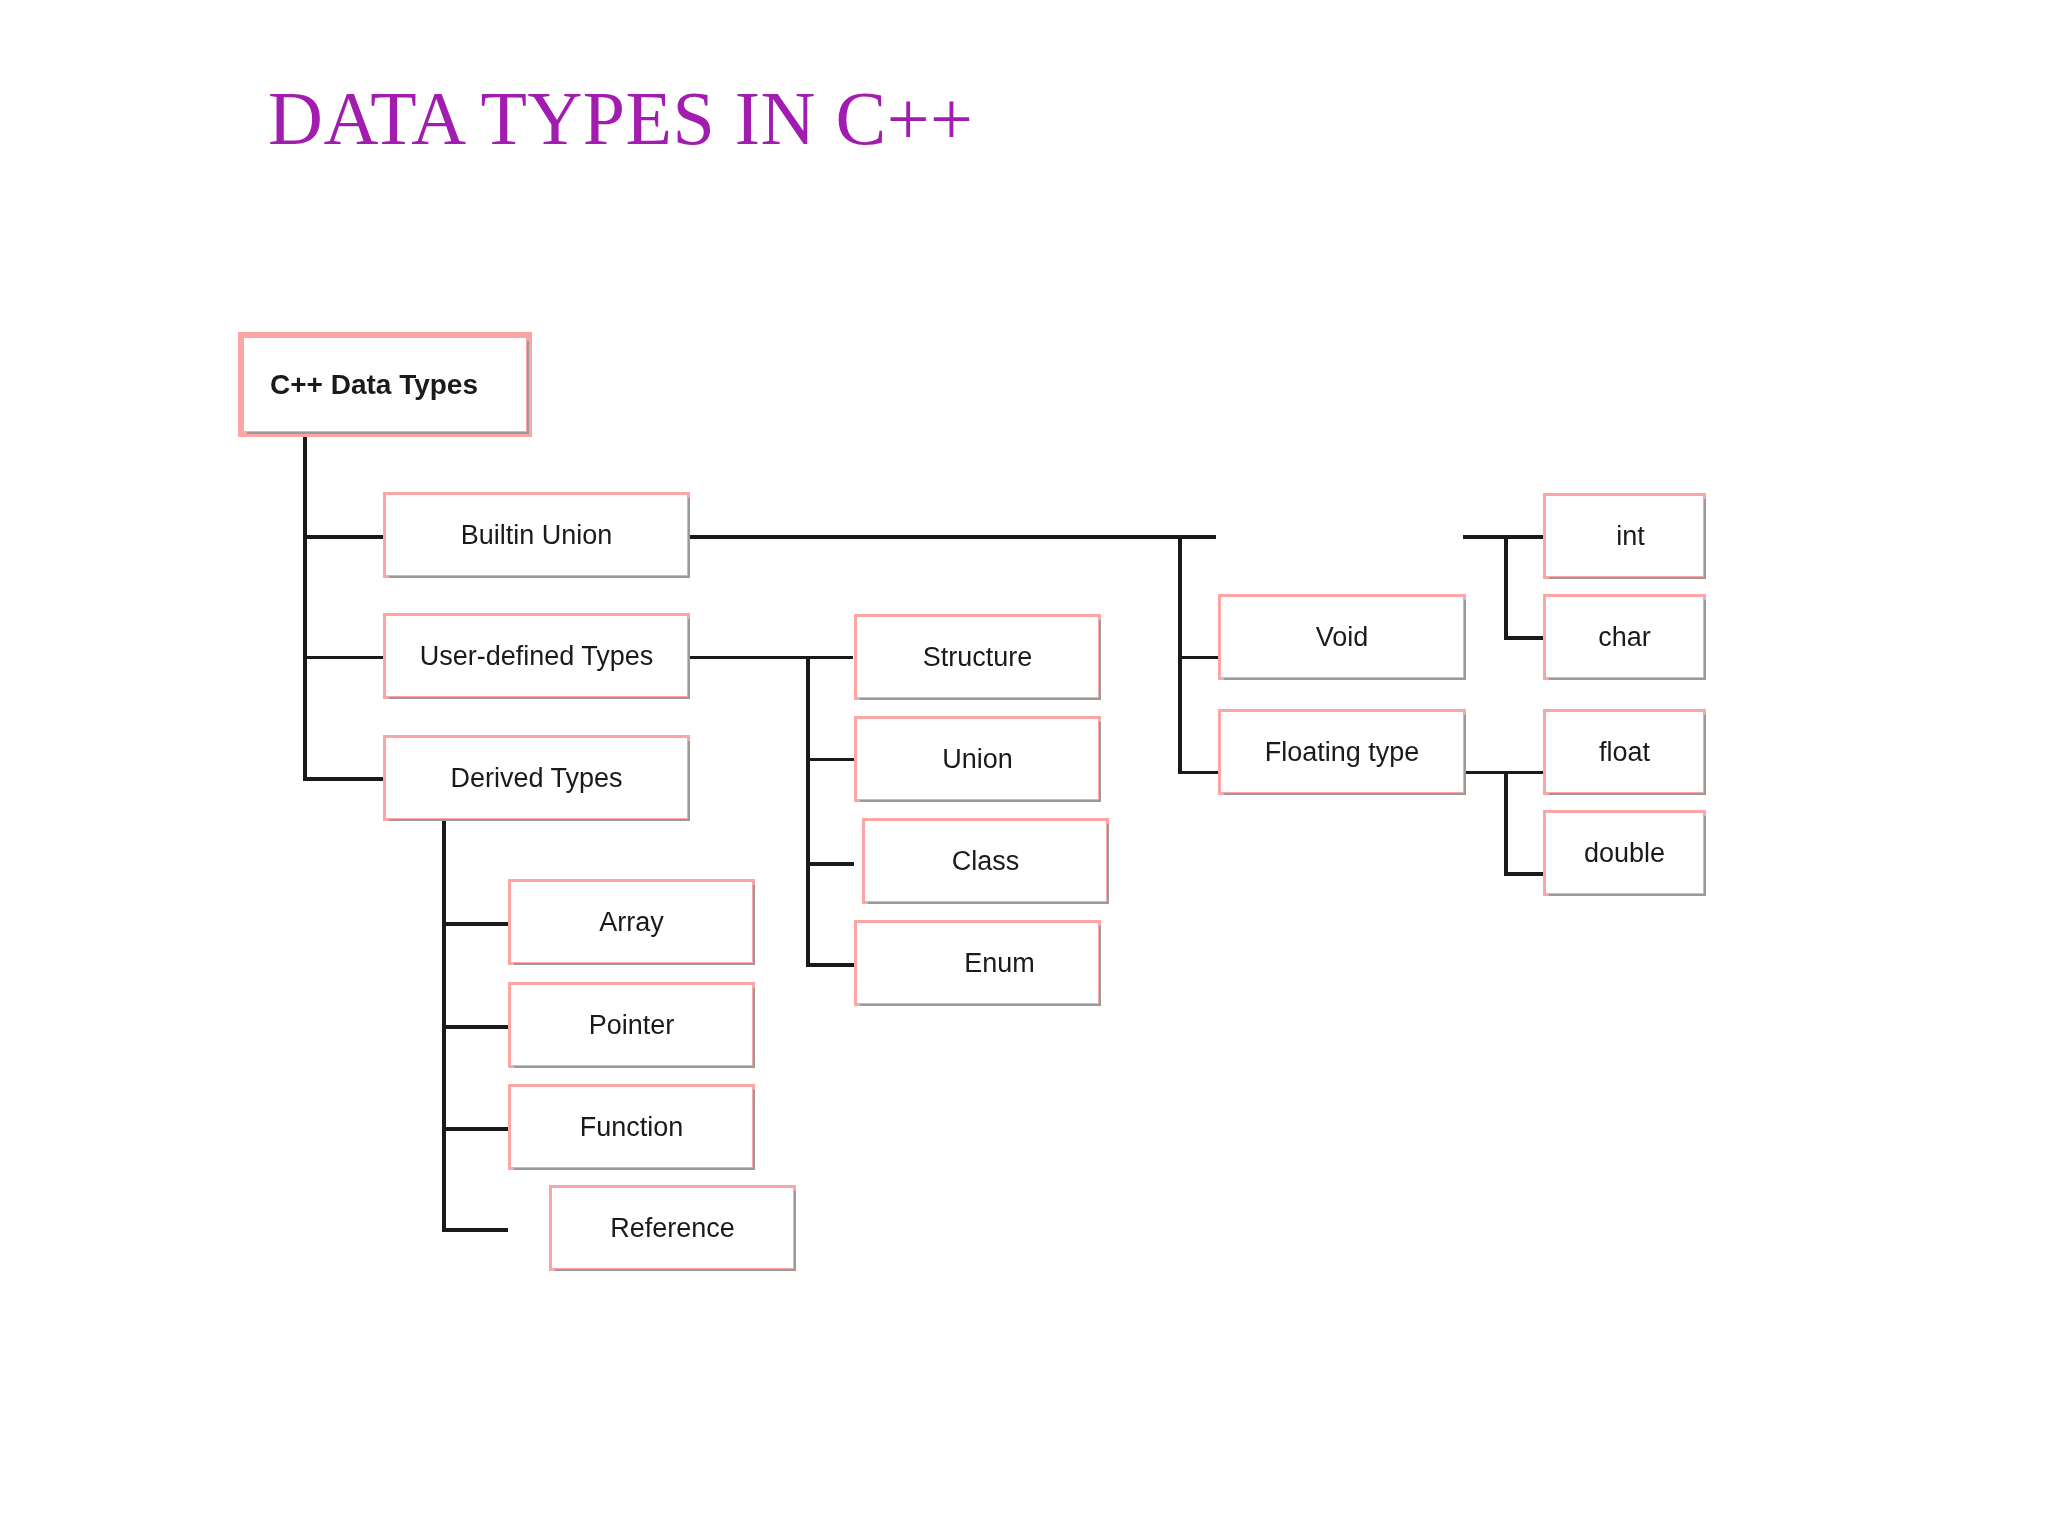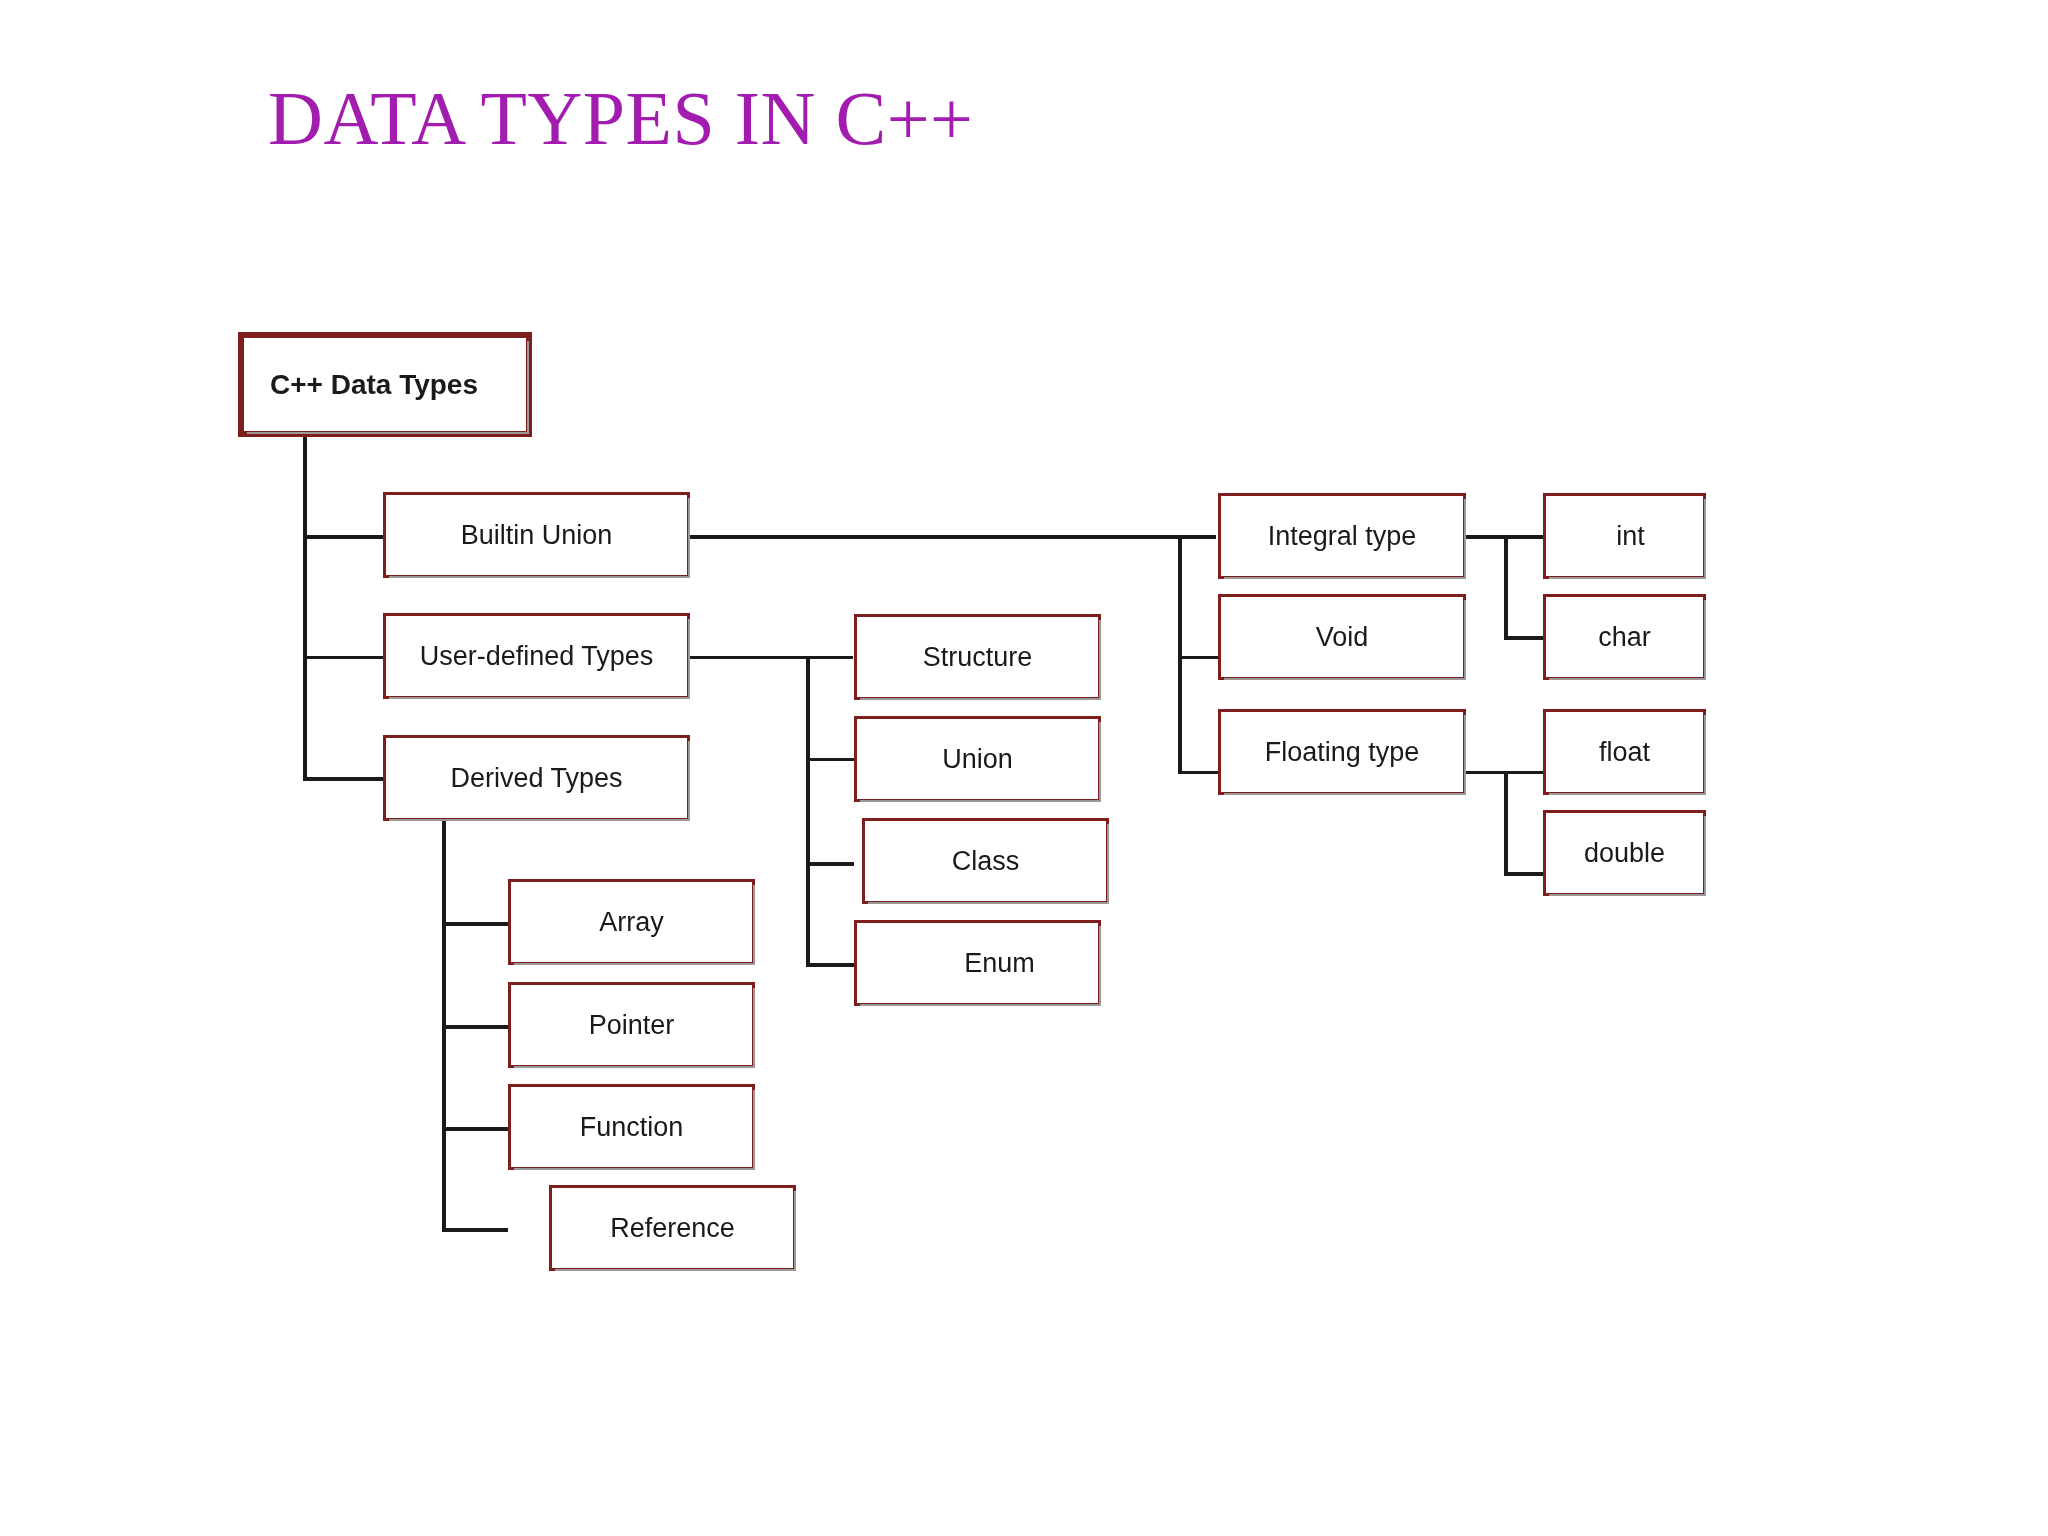--- a/index.html
+++ b/index.html
@@ -38,21 +38,21 @@
     top: 0;
     width: 2048px;
     height: 1536px;
   }
 
   
   .node {
     position: absolute;
     box-sizing: border-box;
     background: #ffffff;
-    border: 3px solid #7f1d1d;
+    border: 3px solid #fca5a5;
     display: flex;
     align-items: center;
     justify-content: center;
     color: #1a1a1a;
     font-family: "Liberation Sans", sans-serif;
     font-size: 27px;
     line-height: 1;
     text-align: center;
     white-space: nowrap;
     z-index: 3;
@@ -136,21 +136,20 @@
     <div class="node" style="left:508px; top:879px; width:247px; height:86px;">Array</div>
     <div class="node" style="left:508px; top:982px; width:247px; height:86px;">Pointer</div>
     <div class="node" style="left:508px; top:1084px; width:247px; height:86px;">Function</div>
     <div class="node" style="left:508px; top:1185px; width:247px; height:86px;margin-left:41px;">Reference</div>
 
     <div class="node" style="left:854px; top:614px; width:247px; height:86px;">Structure</div>
     <div class="node" style="left:854px; top:716px; width:247px; height:86px;">Union</div>
     <div class="node" style="left:854px; top:818px; width:247px; height:86px;margin-left:8px;">Class</div>
     <div class="node" style="left:854px; top:920px; width:247px; height:86px;padding-left:44px;">Enum</div>
 
-    <div class="node" style="left:1218px; top:493px; width:248px; height:86px;">Integral type</div>
     <div class="node" style="left:1218px; top:594px; width:248px; height:86px;">Void</div>
     <div class="node" style="left:1218px; top:709px; width:248px; height:86px;">Floating type</div>
 
     <div class="node" style="left:1543px; top:493px; width:163px; height:86px;padding-left:12px;">int</div>
     <div class="node" style="left:1543px; top:594px; width:163px; height:86px;">char</div>
 
     <div class="node" style="left:1543px; top:709px; width:163px; height:86px;">float</div>
     <div class="node" style="left:1543px; top:810px; width:163px; height:86px;">double</div>
 
   </div>

